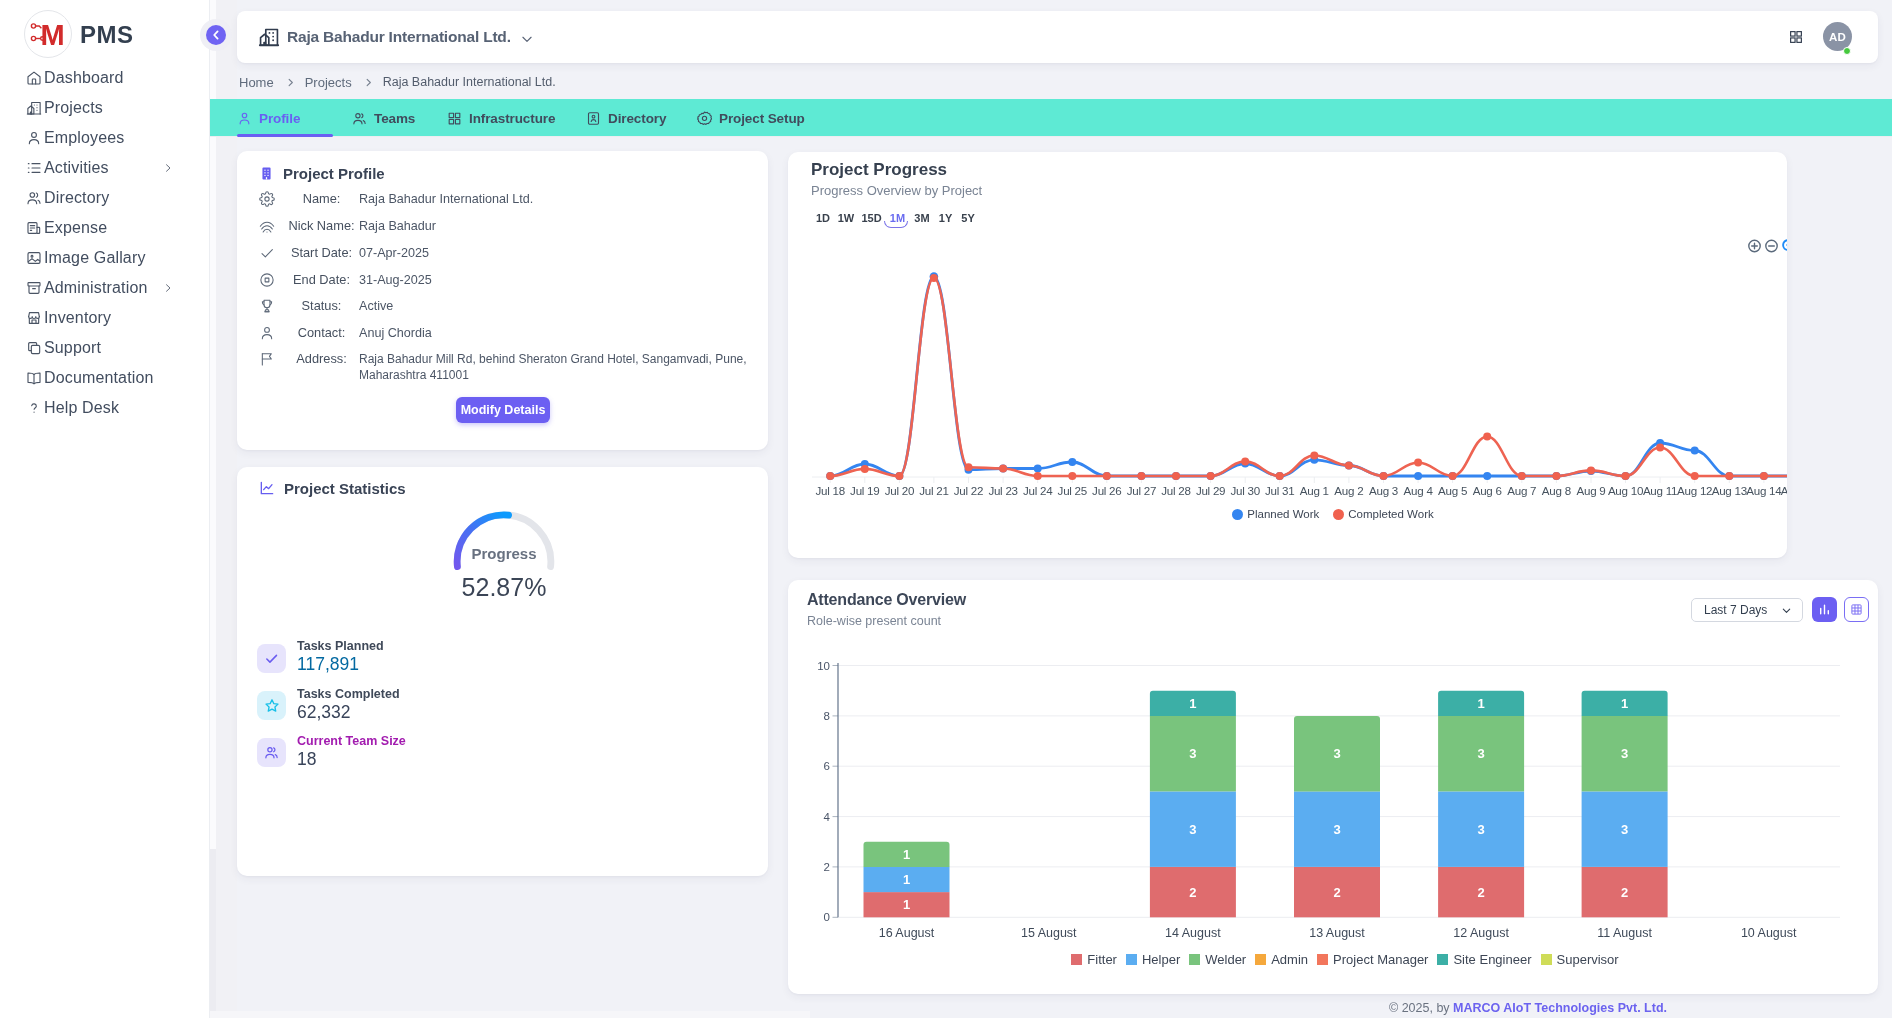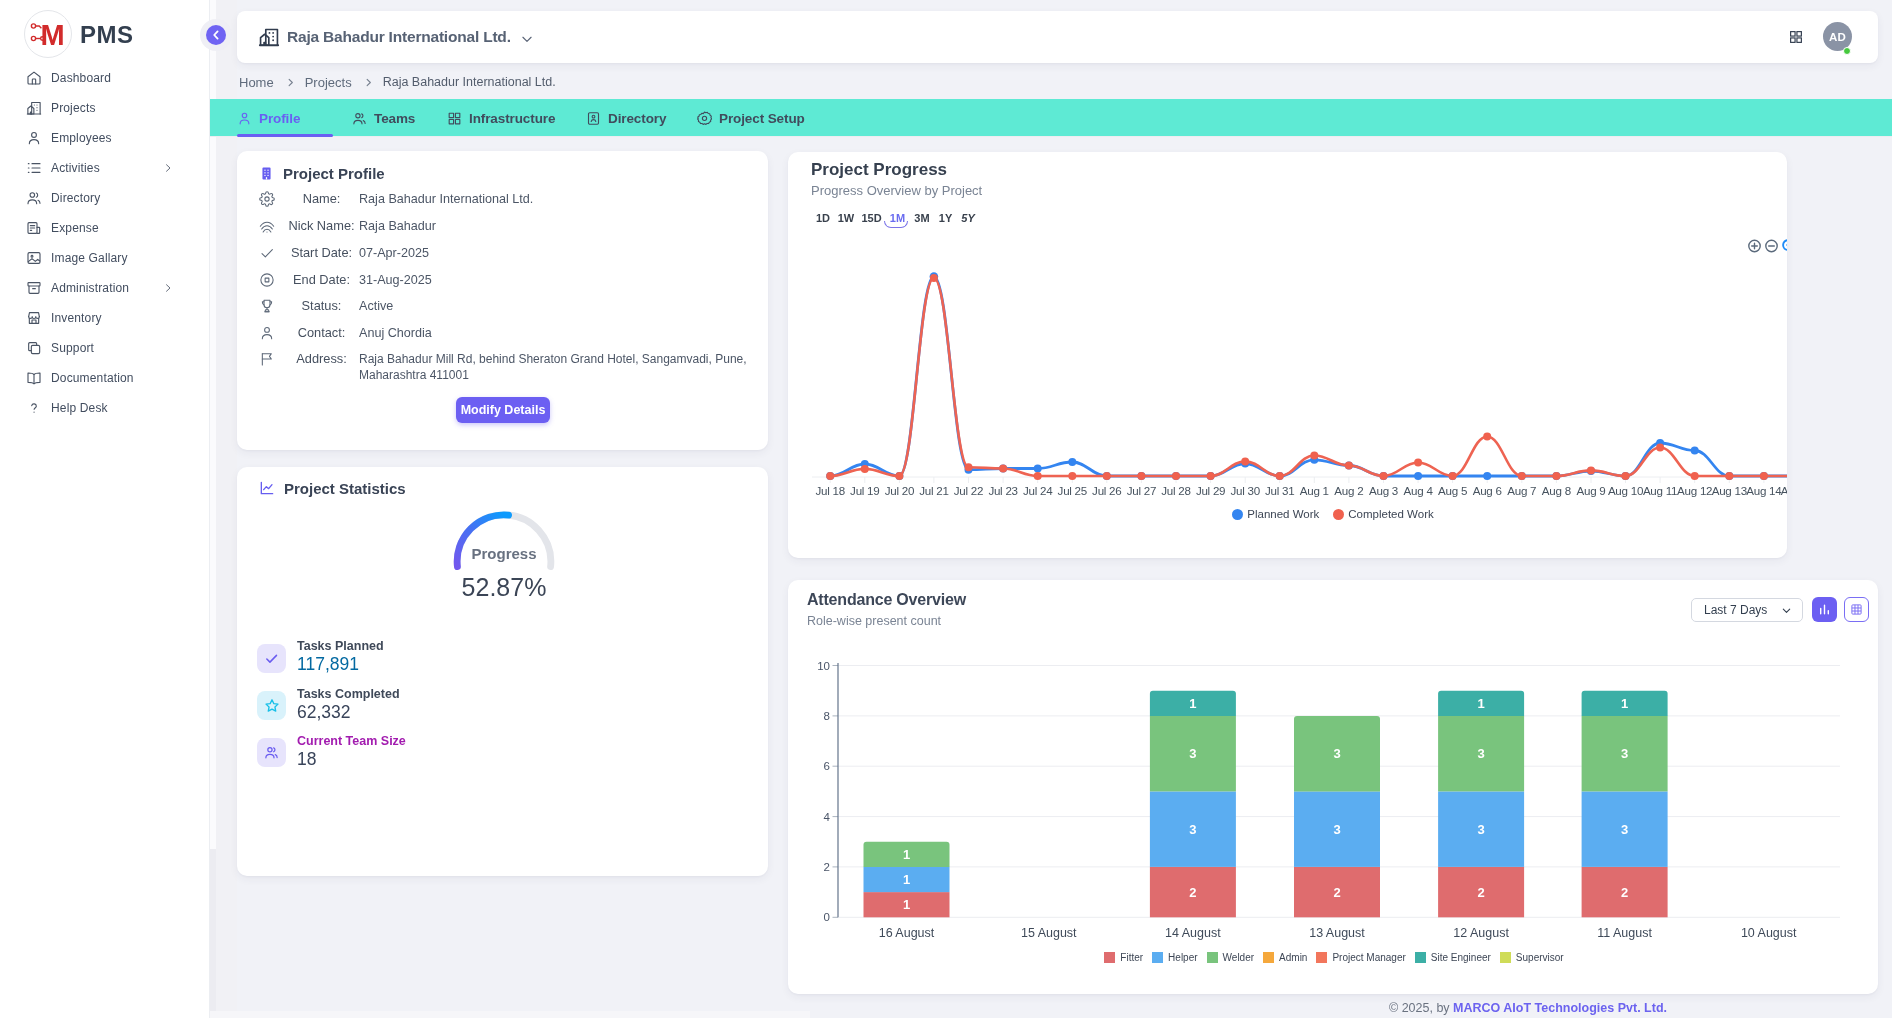--- a/index.html
+++ b/index.html
@@ -27,21 +27,21 @@
         <path d="M10.6 27.5 L15.6 27.5"></path>
         <circle cx="17.3" cy="27.5" r="1.7"></circle>
       </g>
       <text x="27.5" y="33.5" font-size="29" font-weight="bold" fill="#d22b2b" text-anchor="middle" font-family="Liberation Sans, sans-serif">M</text>
     </svg>
   </div>
   <div class="abs" style="left:80px;top:21px;font-size:24px;font-weight:bold;color:#333f4f;letter-spacing:0.5px;">PMS</div>
   <style>
     .mi { position:absolute; left:26px; width:170px; height:30px; display:flex; align-items:center; }
     .mi svg:first-child { flex:0 0 16px; width:16px; height:16px; }
-    .mi span { margin-left:9px; font-size:12px; color:#424d5f; letter-spacing:0.15px;text-align:right; }
+    .mi span { margin-left:2px; font-size:16px; color:#424d5f; letter-spacing:0.15px;text-align:right; }
     .mi .chev { position:absolute; right:22px; }
     .mi path, .mi circle, .mi rect, .mi line { stroke:#4a5464; stroke-width:1.7; fill:none; stroke-linecap:round; stroke-linejoin:round; }
   </style>
   <div class="mi" style="top:63px">
       <svg width="18" height="18" viewBox="0 0 24 24">
         <path d="M3 10.2 12 3.2l9 7v9.3a1.5 1.5 0 0 1-1.5 1.5h-15A1.5 1.5 0 0 1 3 19.5Z"></path>
         <path d="M9.5 21v-6.5a1 1 0 0 1 1-1h3a1 1 0 0 1 1 1V21"></path>
       </svg>
       <span>Dashboard</span>
     </div>
@@ -378,21 +378,21 @@
 <div class="card" id="progressCard" style="left:788px;top:152px;width:999px;height:406px;overflow:hidden;">
   <div class="abs" style="left:23px;top:8px;font-size:17px;font-weight:bold;color:#36404f;">Project Progress</div>
   <div class="abs" style="left:23px;top:31px;font-size:13px;color:#7a8494;">Progress Overview by Project</div>
   <div class="abs" style="left:23px;top:57px;width:300px;height:18px;display:flex;align-items:center;font-size:11px;font-weight:bold;color:#39414d;">
     <span style="width:24px;text-align:center;">1D</span>
       <span style="width:22px;text-align:center;">1W</span>
       <span style="width:29px;text-align:center;">15D</span>
       <span style="width:23px;text-align:center;color:#6a6cf0;">1M</span>
       <span style="width:26px;text-align:center;">3M</span>
       <span style="width:21px;text-align:center;">1Y</span>
-      <span style="width:24px;text-align:center;font-style:italic;">5Y</span>
+      <span style="width:24px;text-align:center;">5Y</span>
   </div>
   <div class="abs" style="left:96px;top:69px;width:24px;height:7px;border:1.3px solid #7b74e8;border-top:none;border-radius:0 0 7px 7px;"></div>
   <svg class="abs" style="left:0;top:0;" width="1090" height="406" viewBox="0 0 1090 406">
     <g transform="translate(-788,-152)">
       <g stroke="#eceef1" stroke-width="1">
         <line x1="812" y1="477" x2="1852" y2="477"></line>
         <line x1="830.2" y1="477" x2="830.2" y2="483"></line>
           <line x1="864.8" y1="477" x2="864.8" y2="483"></line>
           <line x1="899.4" y1="477" x2="899.4" y2="483"></line>
           <line x1="933.9" y1="477" x2="933.9" y2="483"></line>
@@ -649,21 +649,21 @@
           <text x="906.5" y="937">16 August</text>
           <text x="1048.8" y="937">15 August</text>
           <text x="1192.9" y="937">14 August</text>
           <text x="1337.0" y="937">13 August</text>
           <text x="1481.1" y="937">12 August</text>
           <text x="1624.6" y="937">11 August</text>
           <text x="1768.7" y="937">10 August</text>
         </g>
     </g>
   </svg>
-  <div class="abs" style="left:1px;top:372px;width:1090px;display:flex;justify-content:center;align-items:center;font-size:10px;color:#3d4655;">
+  <div class="abs" style="left:12px;top:372px;width:1090px;display:flex;justify-content:center;align-items:center;font-size:13px;color:#3d4655;">
       <span style="width:11px;height:11px;background:#df6c6e;margin:0 5px 0 0px;flex:none;"></span>
       <span>Fitter</span>
       <span style="width:11px;height:11px;background:#5badf1;margin:0 5px 0 9px;flex:none;"></span>
       <span>Helper</span>
       <span style="width:11px;height:11px;background:#79c47d;margin:0 5px 0 9px;flex:none;"></span>
       <span>Welder</span>
       <span style="width:11px;height:11px;background:#f5a83c;margin:0 5px 0 9px;flex:none;"></span>
       <span>Admin</span>
       <span style="width:11px;height:11px;background:#f2765c;margin:0 5px 0 9px;flex:none;"></span>
       <span>Project Manager</span>

